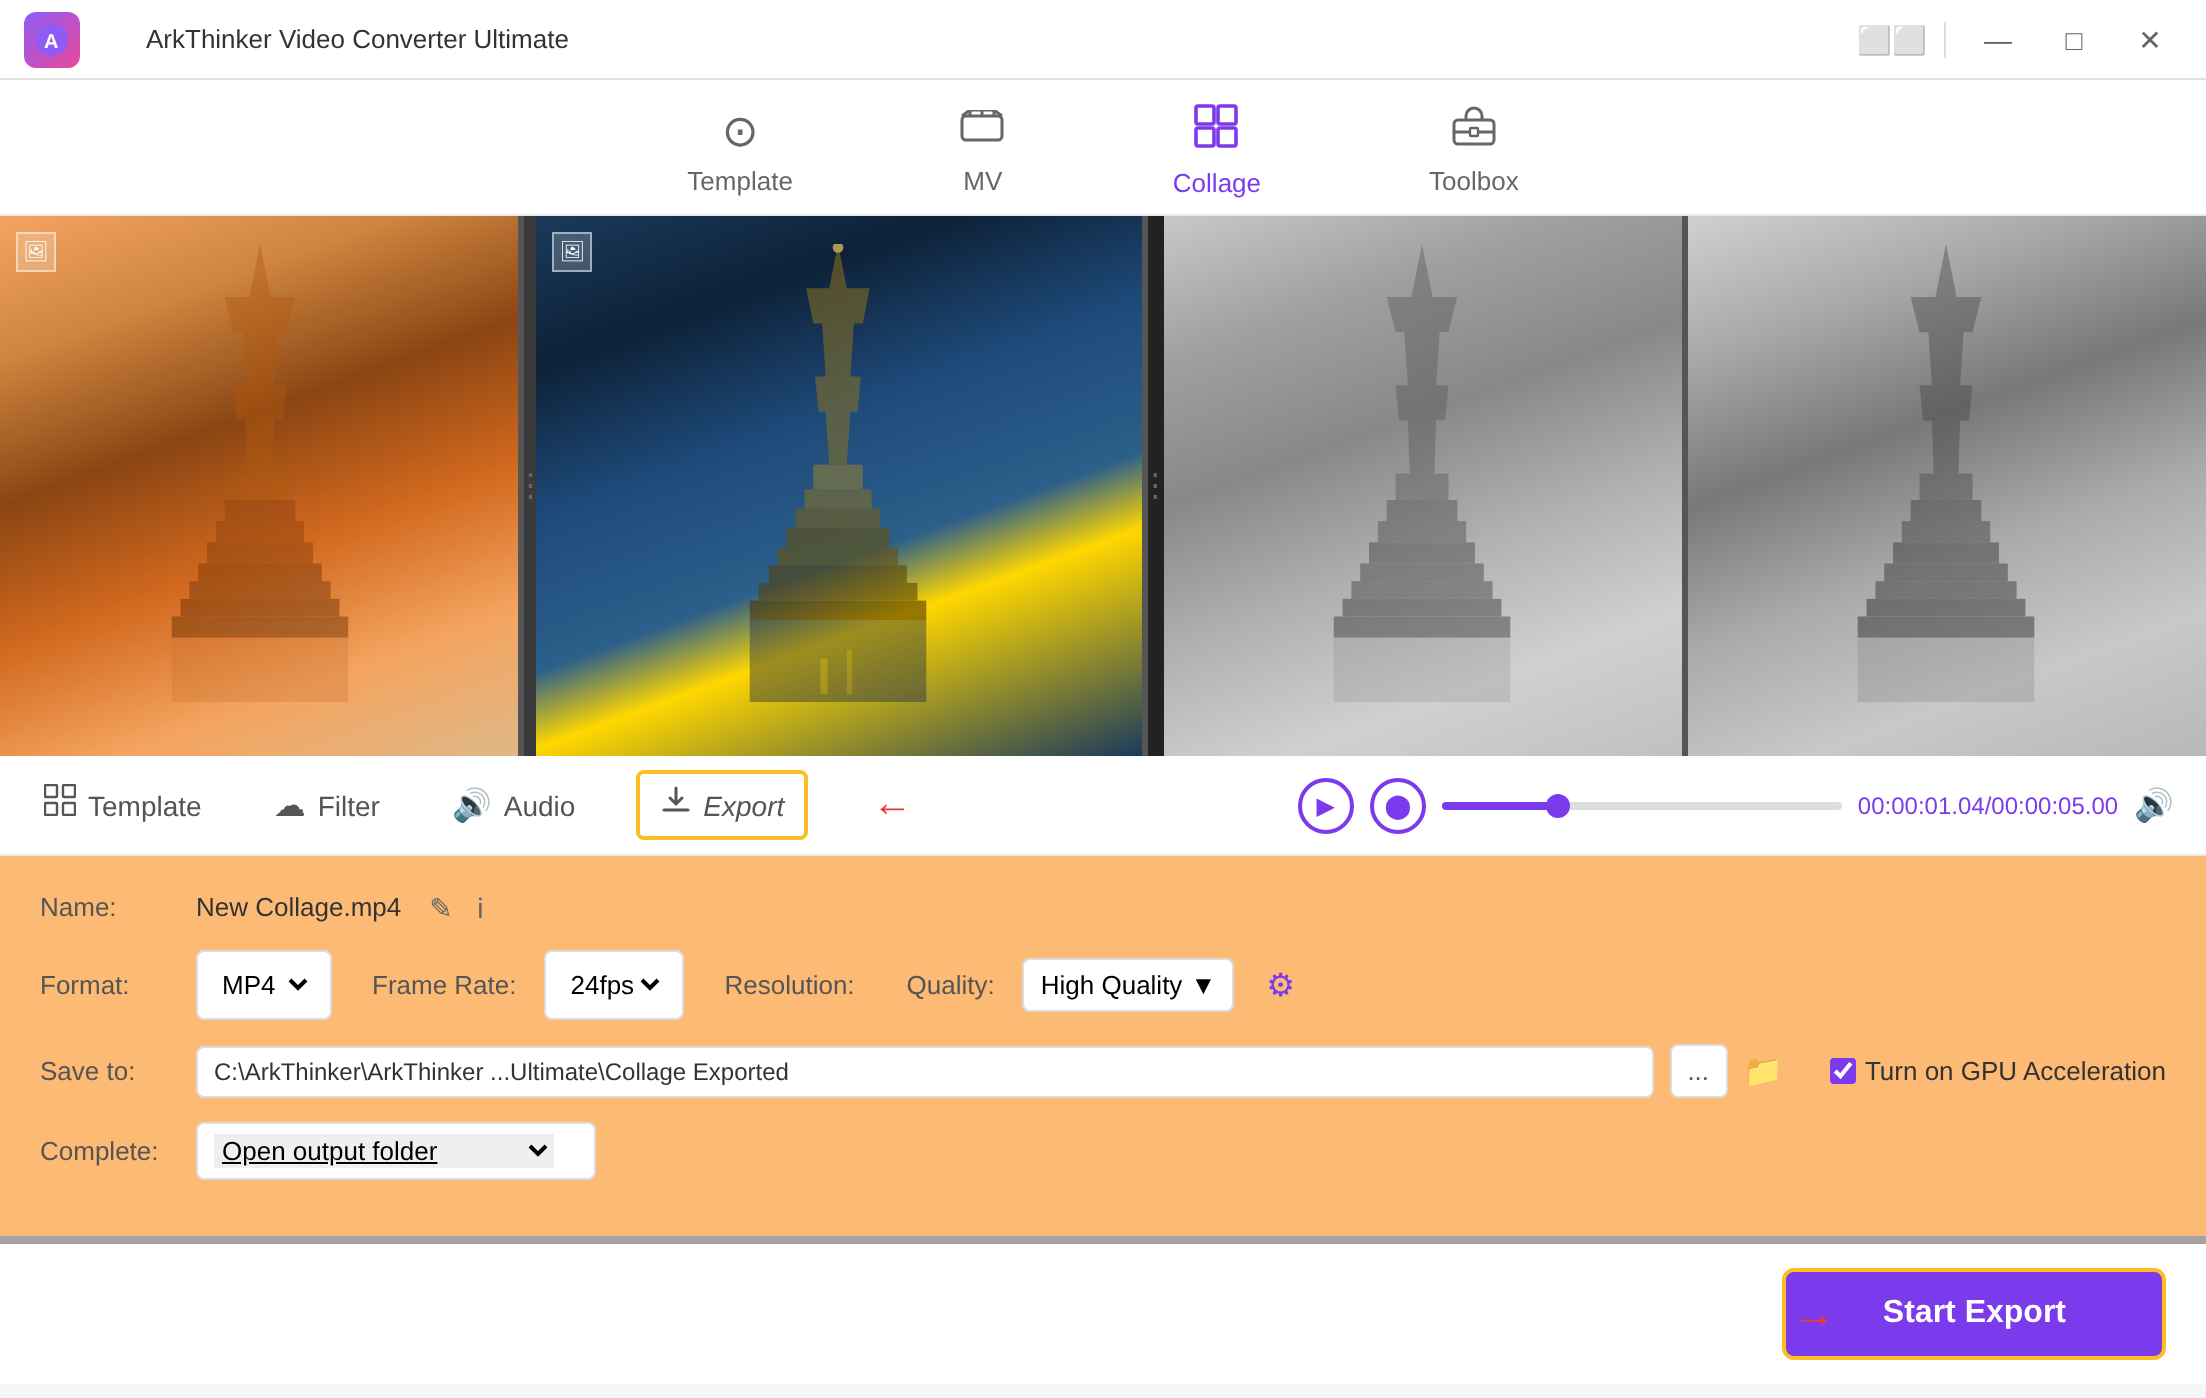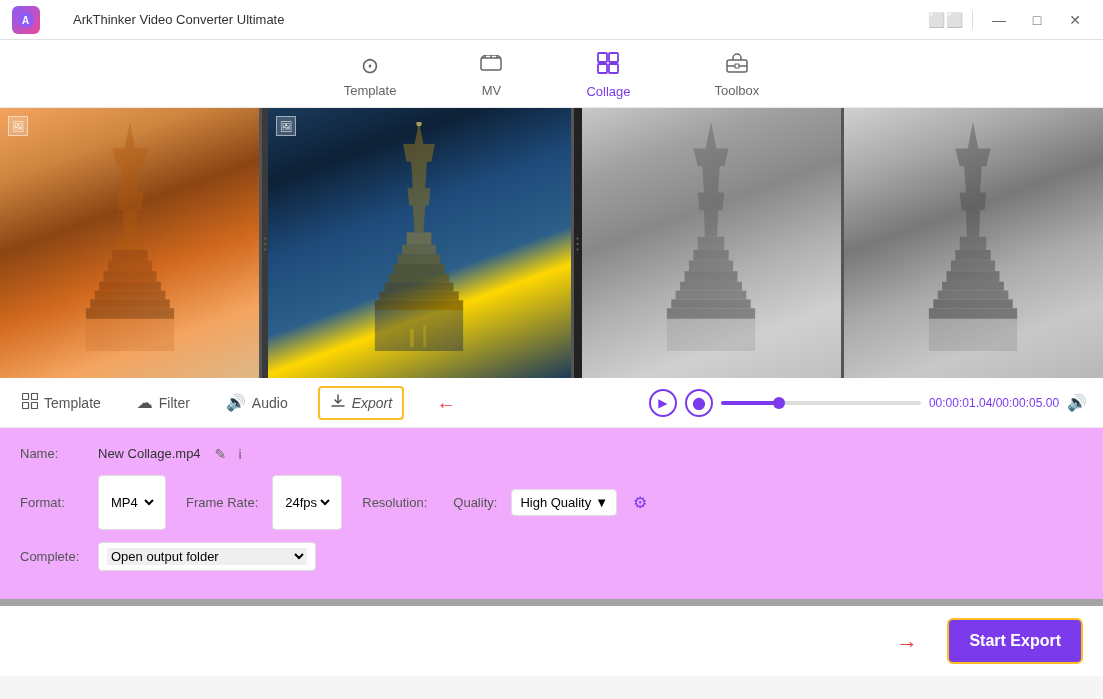--- a/index.html
+++ b/index.html
@@ -124,31 +124,31 @@
     }
     .progress-thumb {
       width: 12px; height: 12px; border-radius: 50%; background: #7c3aed;
       position: absolute; top: -4px; left: 26%; cursor: pointer;
     }
     .time-display { font-size: 12px; color: #7c3aed; white-space: nowrap; }
     .volume-icon { font-size: 16px; color: #555; cursor: pointer; }
 
     
     .export-settings {
-      background: #f0abfc; padding: 16px 20px;
-      border-bottom: 7px solid #a3a3a3;
+      background: #fdba74; padding: 16px 20px;
+      border-bottom: 4px solid #a3a3a3;
     }
     .setting-row {
       display: flex; align-items: center; margin-bottom: 12px; gap: 8px;
     }
     .setting-label {
       font-size: 13px; color: #555; min-width: 70px;
     }
     .setting-select {
-      border: 1px solid #ddd; border-radius: 4px; padding: 18px 8px;
+      border: 1px solid #ddd; border-radius: 4px; padding: 8px 8px;
       font-size: 13px; background: white; cursor: pointer;
       display: flex; align-items: center; gap: 4px;
     }
     .setting-select select {
       border: none; outline: none; font-size: 13px; cursor: pointer;
       background: transparent;
     }
     .inline-label { font-size: 13px; color: #555; margin-left: 12px; margin-right: 6px; }
     .name-value { font-size: 13px; color: #333; }
     .edit-icon { cursor: pointer; color: #666; margin-left: 6px; font-size: 14px; }
@@ -183,21 +183,21 @@
     }
 
     
     .bottom-action {
       display: flex; align-items: center; justify-content: flex-end;
       padding: 12px 20px; background: #fff;
       position: relative;
     }
     .start-export-btn {
       background: #7c3aed; color: white; border: none;
-      padding: 12px 20px; font-size: 16px; font-weight: 600;
+      padding: 12px 48px; font-size: 16px; font-weight: 600;
       border-radius: 6px; cursor: pointer;
       border: 2px solid #fbbf24;
     }
 
     
     .export-arrow {
       color: #e53e3e; font-size: 18px; font-weight: bold;
     }
 
     select { appearance: auto; }
@@ -432,25 +432,35 @@
     </div>
     <span class="inline-label">Resolution:</span>
     <span class="inline-label">Quality:</span>
     <div class="quality-select">
       <span>High Quality</span>
       <span>▼</span>
     </div>
     <span class="gear-icon">⚙</span>
   </div>
 
+  <div class="setting-row save-row">
+    <span class="setting-label">Save to:</span>
+    <div class="save-path">C:\ArkThinker\ArkThinker ...Ultimate\Collage Exported</div>
+    <button class="browse-btn">...</button>
+    <span class="folder-icon">📁</span>
+    <div class="gpu-checkbox">
+      <input type="checkbox" id="gpu-accel" checked="" style="">
+      <label for="gpu-accel" class="gpu-label">Turn on GPU Acceleration</label>
+    </div>
+  </div>
 
   <div class="setting-row">
     <span class="setting-label">Complete:</span>
     <div class="complete-select">
-      <select style="width:200px;border:none;outline:none;font-size:13px;cursor:pointer;">
+      <select style="width:170px;border:none;outline:none;font-size:13px;cursor:pointer;text-decoration:underline;">
         <option>Open output folder</option>
         <option>Do nothing</option>
         <option>Shut down</option>
       </select>
     </div>
   </div>
 </div>
 
 <div class="bottom-action">
 

